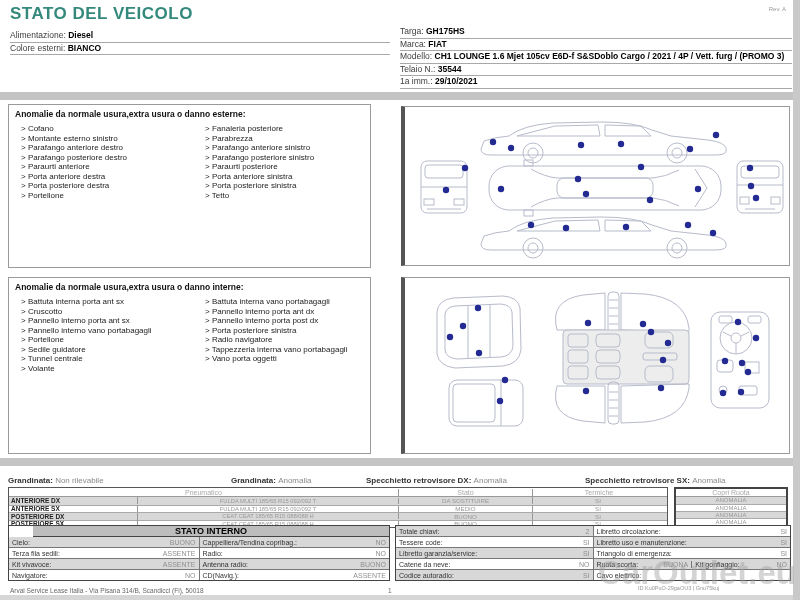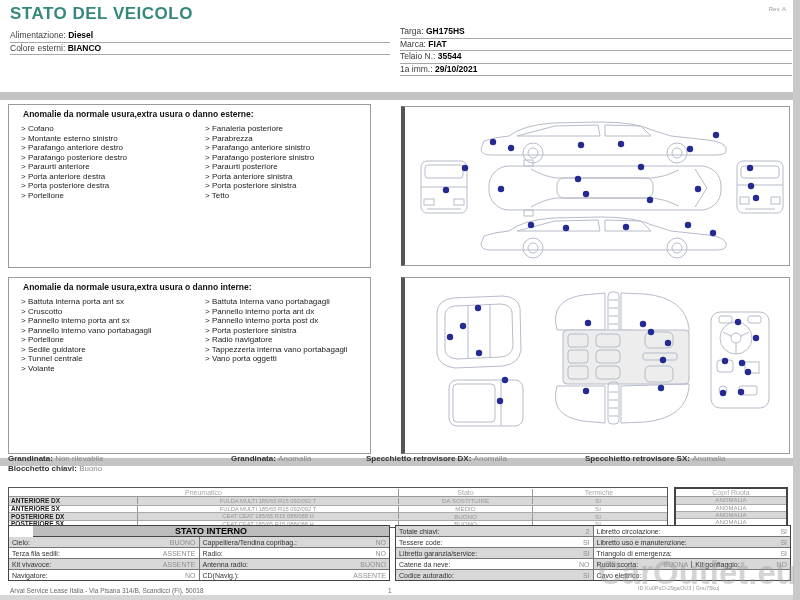--- a/index.html
+++ b/index.html
@@ -23,35 +23,35 @@
   .fval { color:#000; font-weight:bold; }
 
   .bar { position:absolute; left:0; width:793px; height:8px; background:#c4c4c4; }
   .bar1 { top:92px; }
   .bar2 { top:458px; }
 
   
   .panel { position:absolute; background:#fff; border:1px solid #9a9a9a; }
   .p-ext { left:8px; top:104px; width:363px; height:164px; padding:4px 6px; }
   .p-int { left:8px; top:277px; width:363px; height:177px; padding:4px 6px; }
-  .panel h2 { margin:0 0 5px 8px; font-size:8.5px; color:#111; }
+  .panel h2 { margin:0 0 5px 0; font-size:8.5px; color:#111; }
   .cols { display:flex; }
   .cols ul { list-style:none; margin:0; padding:0; width:152px; }
   .cols ul + ul { margin-left:32px; }
   li.aitem { font-size:8px; line-height:9.5px; color:#222; text-indent:6px; }
 
   
   .d-ext { left:401px; top:106px; width:389px; height:160px; border-left:4px solid #555; }
   .d-int { left:401px; top:277px; width:389px; height:177px; border-left:4px solid #555; }
   .d-ext svg, .d-int svg { display:block; margin:2px 0 0 0; }
   .car-line { fill:none; stroke:#b7bbcb; stroke-width:1; }
   .car-fill { fill:#ededed; stroke:#b7bbcb; stroke-width:1; }
 
   
-  .status-line { position:absolute; left:0; top:454px; width:761px; height:20px; font-size:8px; }
+  .status-line { position:absolute; left:0; top:476px; width:761px; height:20px; font-size:8px; }
   .sl { position:absolute; white-space:nowrap; }
   .sl0 { left:8px; top:0; } .sl1 { left:231px; top:0; } .sl2 { left:366px; top:0; } .sl3 { left:585px; top:0; }
   .sl4 { left:8px; top:10px; }
   .slbl { font-weight:bold; color:#333; }
   .sval { color:#8a8a8a; }
 
   
   .tire-wrap { position:absolute; left:8px; top:487px; width:782px; height:40px; }
   .tt-main { position:absolute; left:0; top:0; width:660px; border:1px solid #555; background:#fff; }
   .tt-header { display:flex; height:9px; align-items:center; border-bottom:1px solid #999; }
@@ -105,20 +105,21 @@
       <div class="frow"><span class="flbl">Colore esterni: </span><span class="fval">BIANCO</span></div>
     </div>
 </div>
 
 <div class="rev">Rev. A</div>
 
 <div class="hdr-right">
   <div class="fields" id="right-fields">
       <div class="frow"><span class="flbl">Targa: </span><span class="fval">GH175HS</span></div>
       <div class="frow"><span class="flbl">Marca: </span><span class="fval">FIAT</span></div>
+      <div class="frow"><span class="flbl">Modello: </span><span class="fval">CH1 LOUNGE 1.6 Mjet 105cv E6D-f S&amp;SDoblo Cargo / 2021 / 4P / Vett. furg / (PROMO 3)</span></div>
       <div class="frow"><span class="flbl">Telaio N.: </span><span class="fval">35544</span></div>
       <div class="frow"><span class="flbl">1a imm.: </span><span class="fval">29/10/2021</span></div>
     </div>
 </div>
 
 <div class="bar bar1"></div>
 
 <section class="panel p-ext">
   <h2>Anomalie da normale usura,extra usura o danno esterne:</h2>
   <div class="cols">

